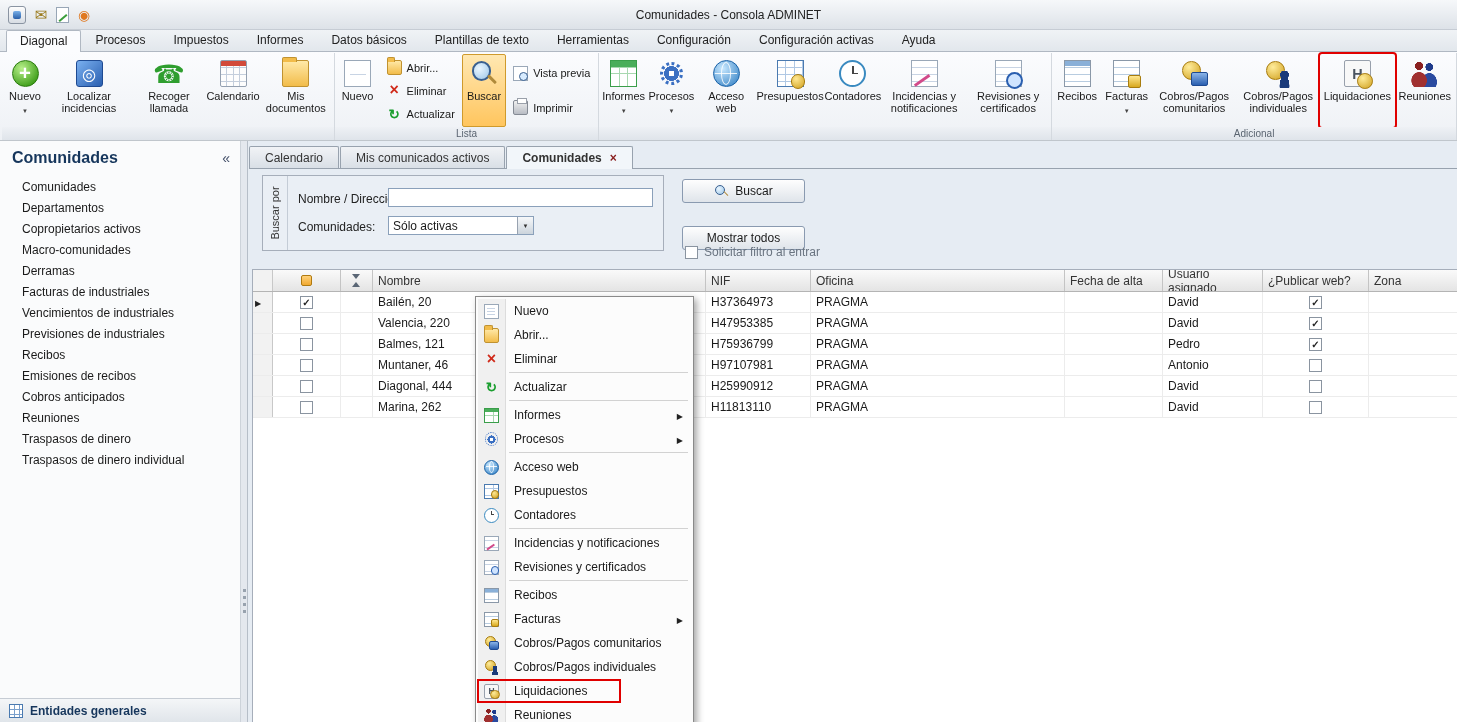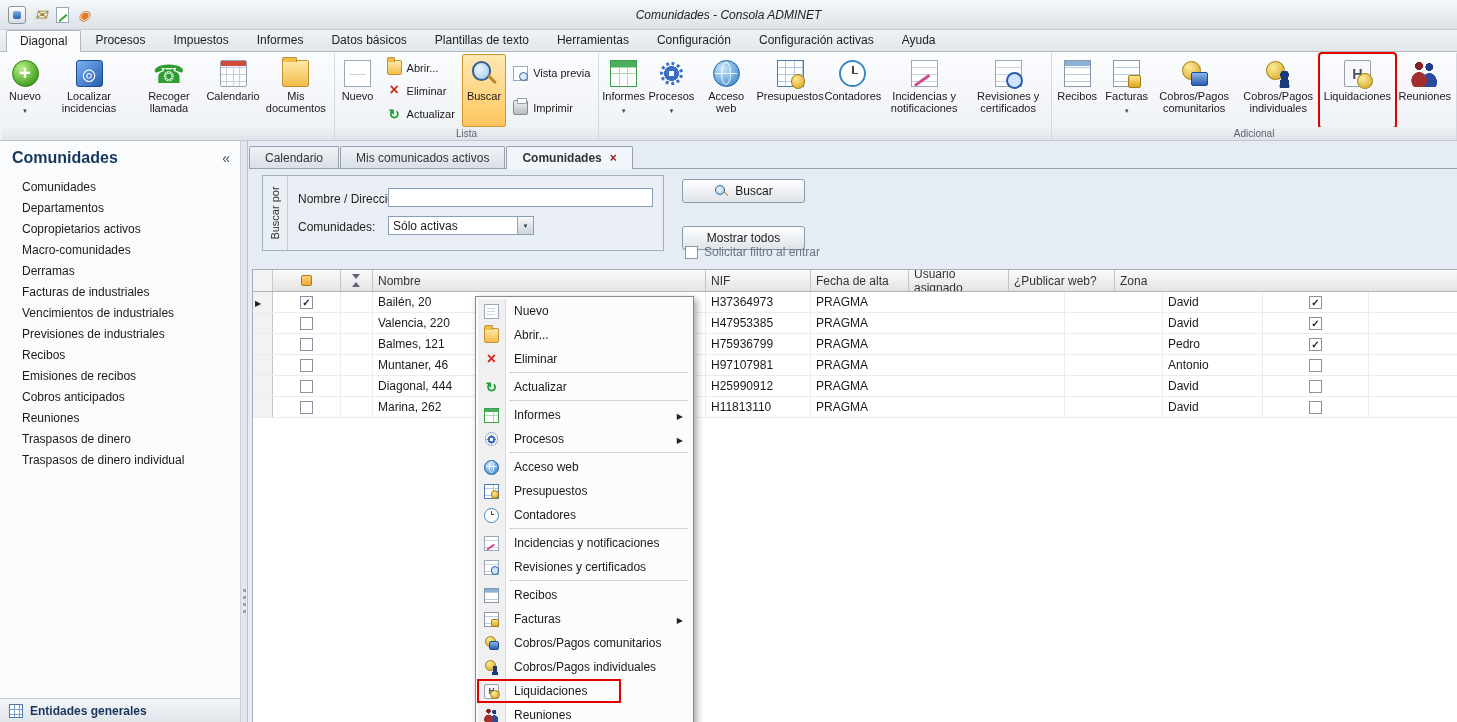--- a/index.html
+++ b/index.html
@@ -6,21 +6,21 @@
   html,body { margin:0; padding:0; }
   body {
     width:1457px; height:722px; position:relative; overflow:hidden;
     font-family:"Liberation Sans", sans-serif; font-size:12px; color:#1a1a1a;
     background:#eef1f5;
   }
 
   
   .titlebar { position:absolute; top:0; left:0; right:0; height:30px;
     background:linear-gradient(#f6f8fa,#dde2e8); border-bottom:1px solid #c6ccd4;
-    display:flex; align-items:center;font-style:italic; }
+    display:flex; align-items:center; }
   .qat { display:flex; gap:6px; padding-left:8px; align-items:center; }
   .qi { display:inline-flex; align-items:center; justify-content:center; width:18px; height:18px; }
   .q-app { background:linear-gradient(#fdfdfd,#d8dde4); border:1px solid #8a94a2; border-radius:3px; position:relative; }
   .q-app::before { content:""; position:absolute; inset:4px; background:linear-gradient(#7ab0e8,#2a5fa8); border-radius:2px; }
   .q-mail::before { content:"✉"; color:#9a7a1a; font-size:15px; }
   .q-edit { width:13px; height:16px; background:#fff; border:1px solid #98a6b6; position:relative; }
   .q-edit::after { content:""; position:absolute; left:1px; bottom:3px; width:10px; height:2px; background:#3a9e3a; transform:rotate(-40deg); }
   .q-feed::before { content:"◉"; color:#e07820; font-size:14px; }
   .tb-title { position:absolute; left:0; right:0; text-align:center; font-size:12px; color:#222; }
 
@@ -450,20 +450,21 @@
     <div class="gh">
         <div class="ghc w-sel selcell"></div>
         <div class="ghc w-chk ctr">
           <span class="hdr-cb"></span>
         </div>
         <div class="ghc w-hg ctr">
           <span class="hg"></span>
         </div>
         <div class="ghc w-nombre">Nombre</div>
         <div class="ghc w-nif">NIF</div>
+        <div class="ghc w-ofi">Oficina</div>
         <div class="ghc w-fecha">Fecha de alta</div>
         <div class="ghc w-usr">Usuario asignado</div>
         <div class="ghc w-pub">¿Publicar web?</div>
         <div class="ghc w-zona">Zona</div>
       </div>
     <div class="gbody">
         <div class="gr">
           <div class="gc w-sel selcell">
             <span class="rowarrow"></span>
           </div>

